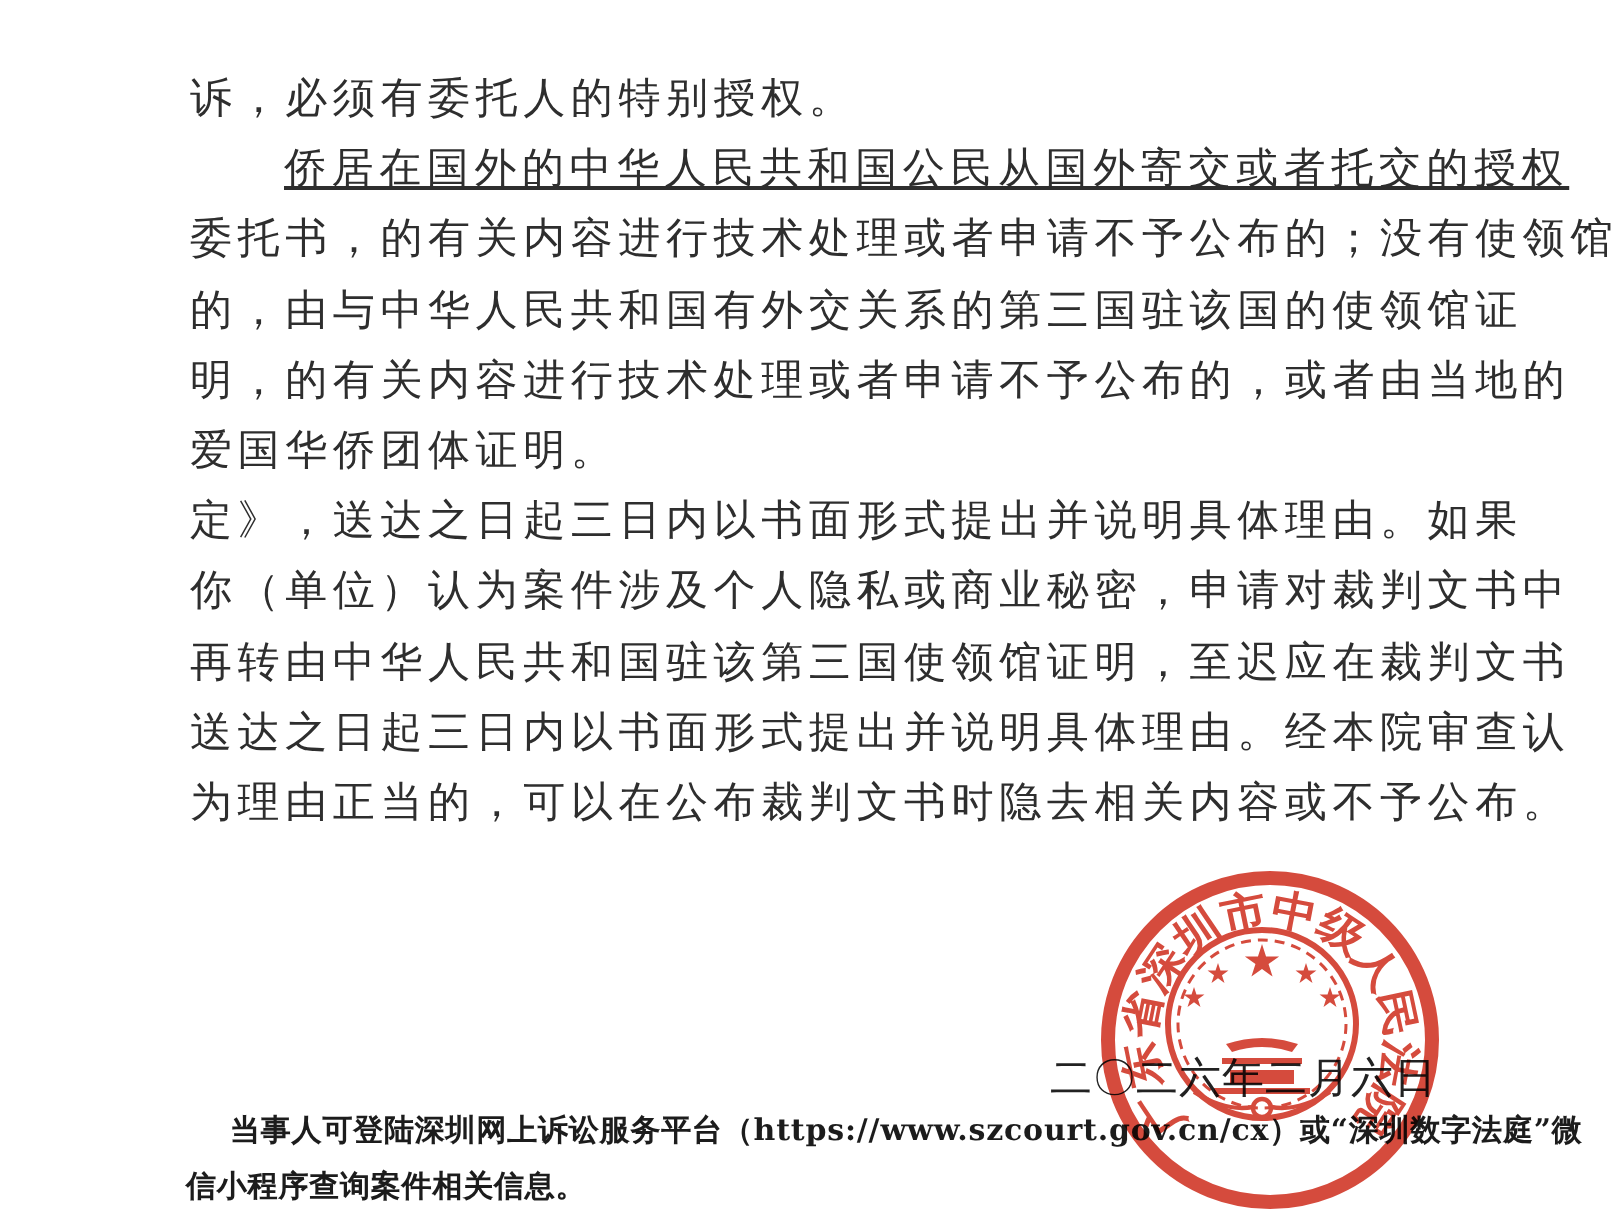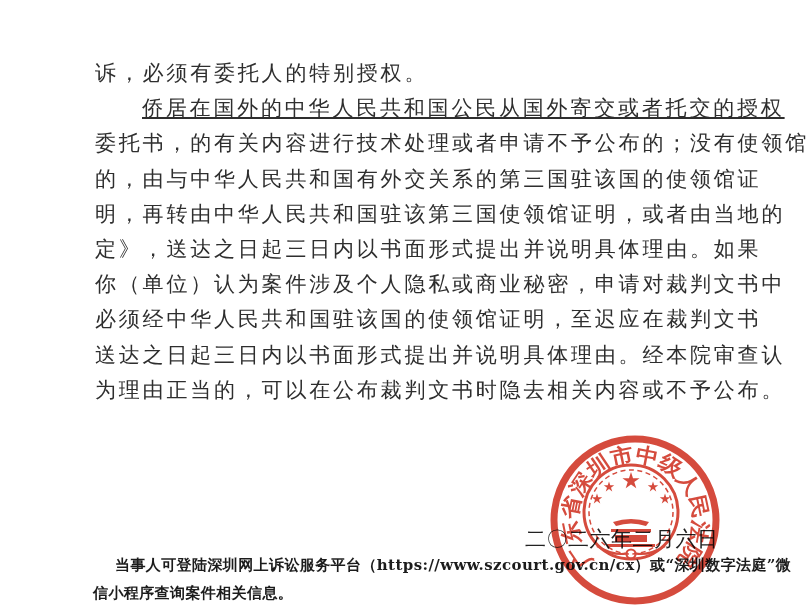--- a/index.html
+++ b/index.html
@@ -9,21 +9,21 @@
     font-family: "DejaVu Serif", "Liberation Serif", serif;
     overflow: hidden;
   }
   .page {
     position: relative;
     width: 810px; height: 610px;
     background: #ffffff;
   }
   .doc-body {
     position: absolute;
-    left: 95px; top: 56px;
+    left: 95px; top: 32px;
     width: 695px;
     color: #2e2e2e;
     font-size: 21px;
     line-height: 35.2px;
     letter-spacing: 2.8px;
     white-space: nowrap;
   }
   .doc-line { height: 35.2px; }
   .doc-line.indent { padding-left: 47px; text-decoration: underline; }
   .date-line {
@@ -62,24 +62,25 @@
 </head>
 <body>
 
 <div class="page">
 
   <div class="doc-body">
     <div class="doc-line">诉，必须有委托人的特别授权。</div>
     <div class="doc-line indent">侨居在国外的中华人民共和国公民从国外寄交或者托交的授权</div>
     <div class="doc-line">委托书，的有关内容进行技术处理或者申请不予公布的；没有使领馆</div>
     <div class="doc-line">的，由与中华人民共和国有外交关系的第三国驻该国的使领馆证</div>
-    <div class="doc-line">明，再转由中华人民共和国驻该第三国使领馆证明，或者由当地的</div>
+    <div class="doc-line">明，的有关内容进行技术处理或者申请不予公布的，或者由当地的</div>
+    <div class="doc-line">爱国华侨团体证明。</div>
     <div class="doc-line">定》，送达之日起三日内以书面形式提出并说明具体理由。如果</div>
     <div class="doc-line">你（单位）认为案件涉及个人隐私或商业秘密，申请对裁判文书中</div>
-    <div class="doc-line">必须经中华人民共和国驻该国的使领馆证明，至迟应在裁判文书</div>
+    <div class="doc-line">再转由中华人民共和国驻该第三国使领馆证明，至迟应在裁判文书</div>
     <div class="doc-line">送达之日起三日内以书面形式提出并说明具体理由。经本院审查认</div>
     <div class="doc-line">为理由正当的，可以在公布裁判文书时隐去相关内容或不予公布。</div>
   </div>
 
   <div class="date-line">二〇二六年二月六日</div>
 
   <div class="footer">
     <div class="footer-line first">当事人可登陆深圳网上诉讼服务平台（https://www.szcourt.gov.cn/cx）或“深圳数字法庭”微</div>
     <div class="footer-line">信小程序查询案件相关信息。</div>
   </div>

